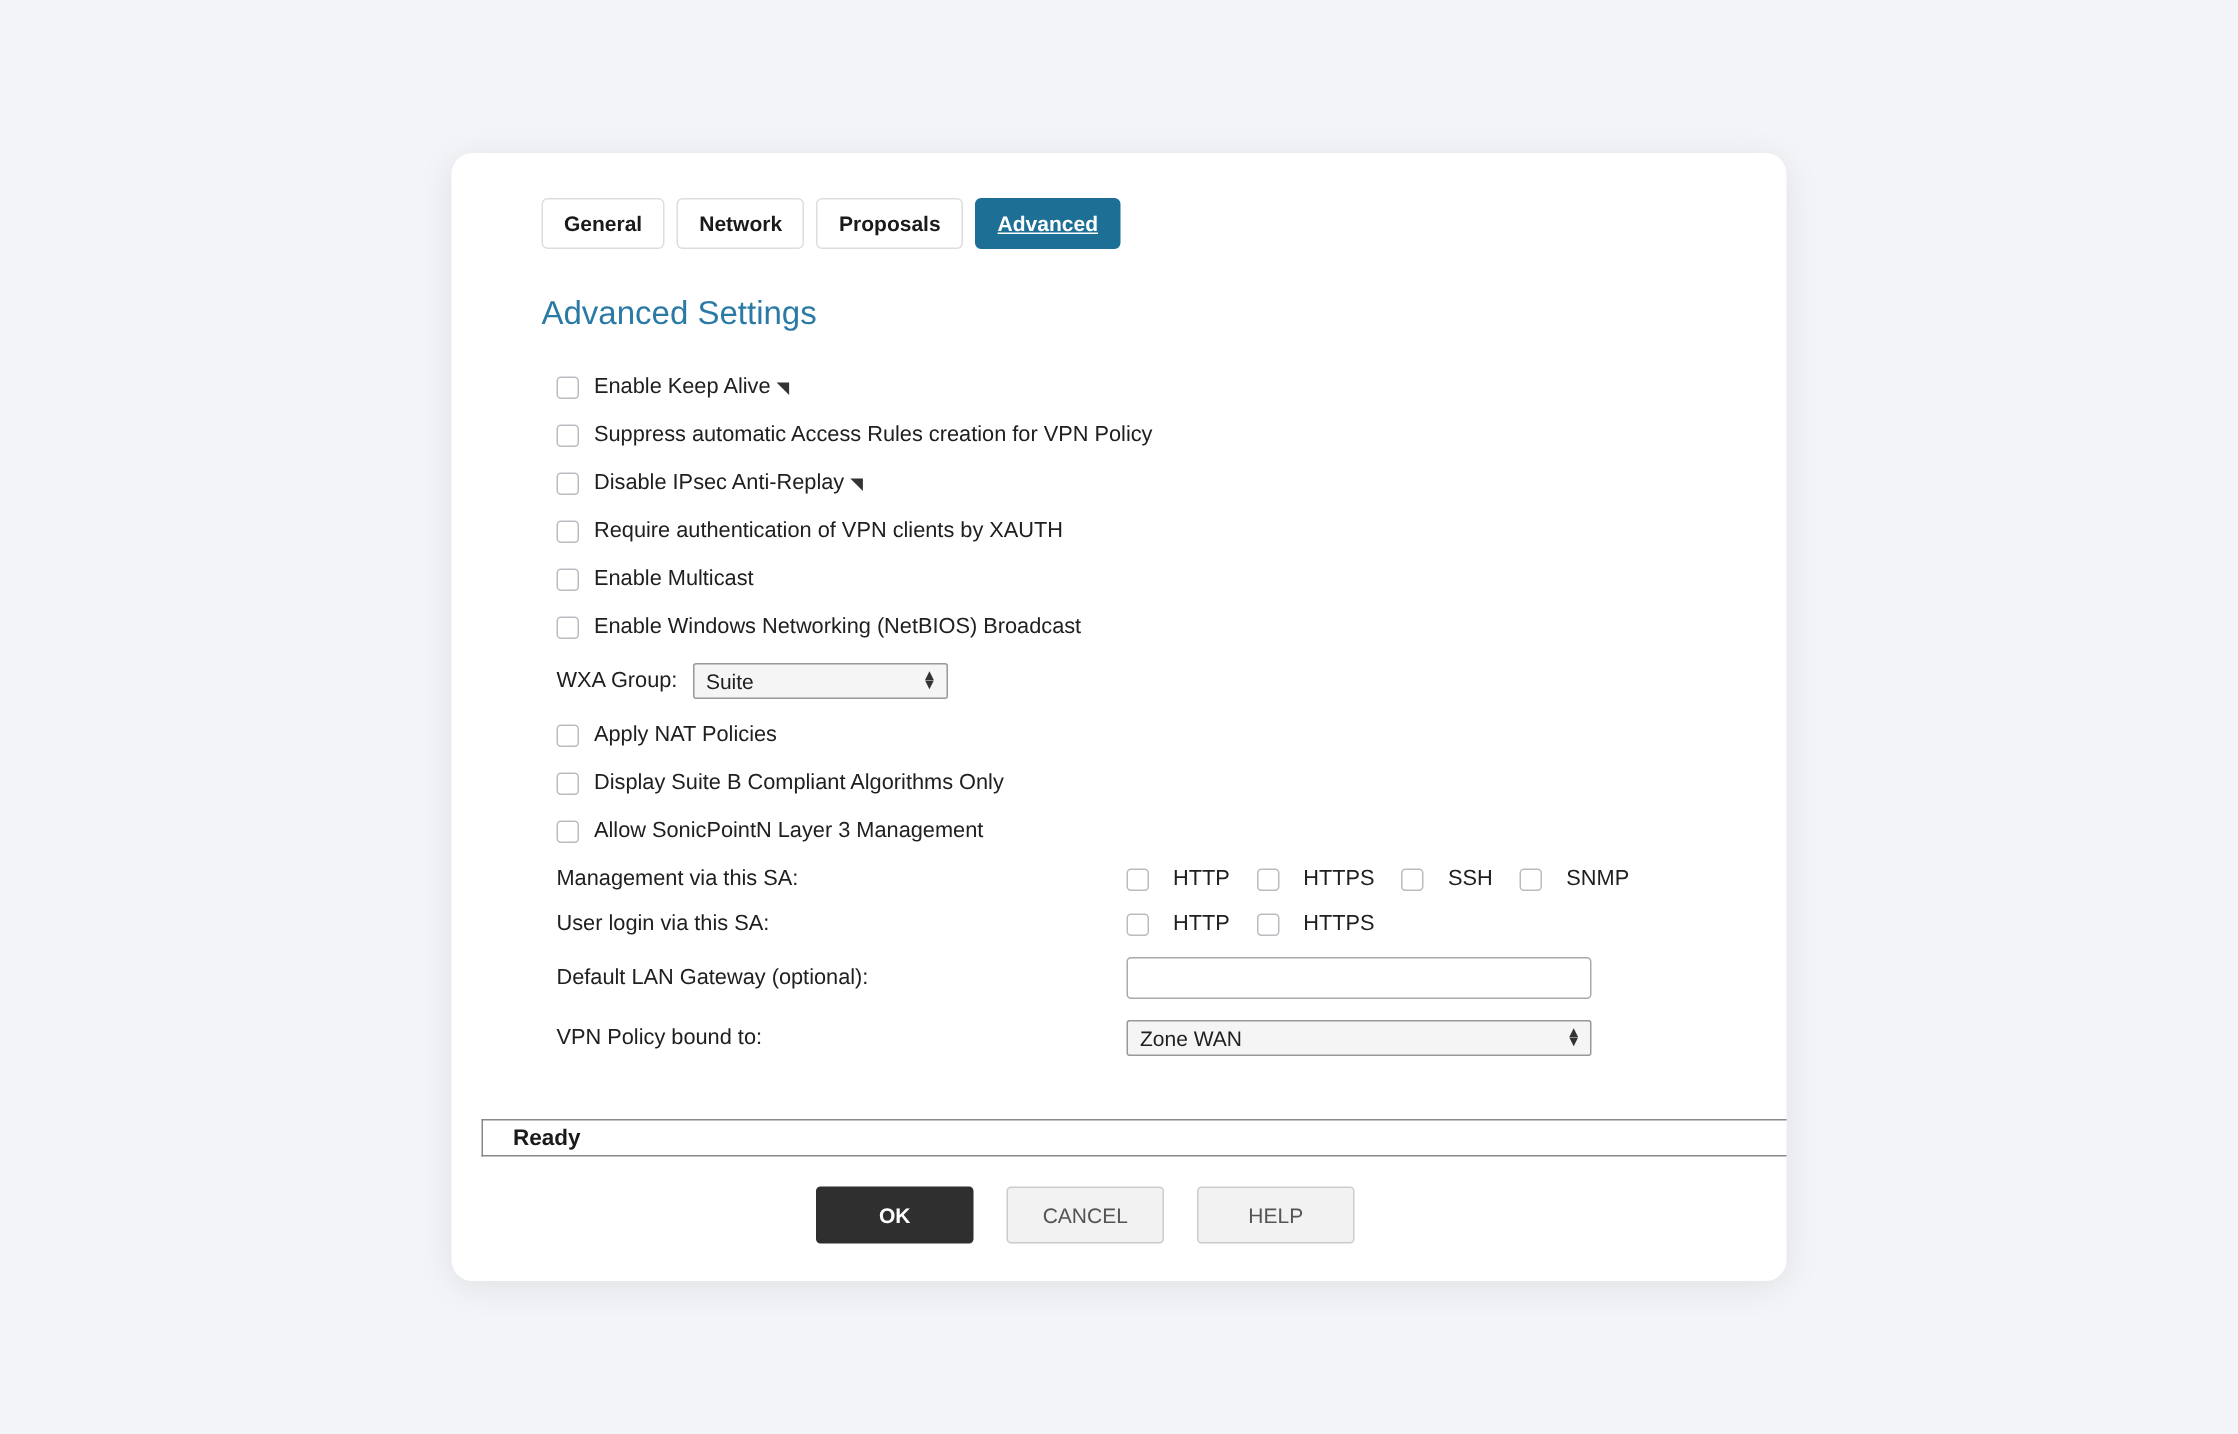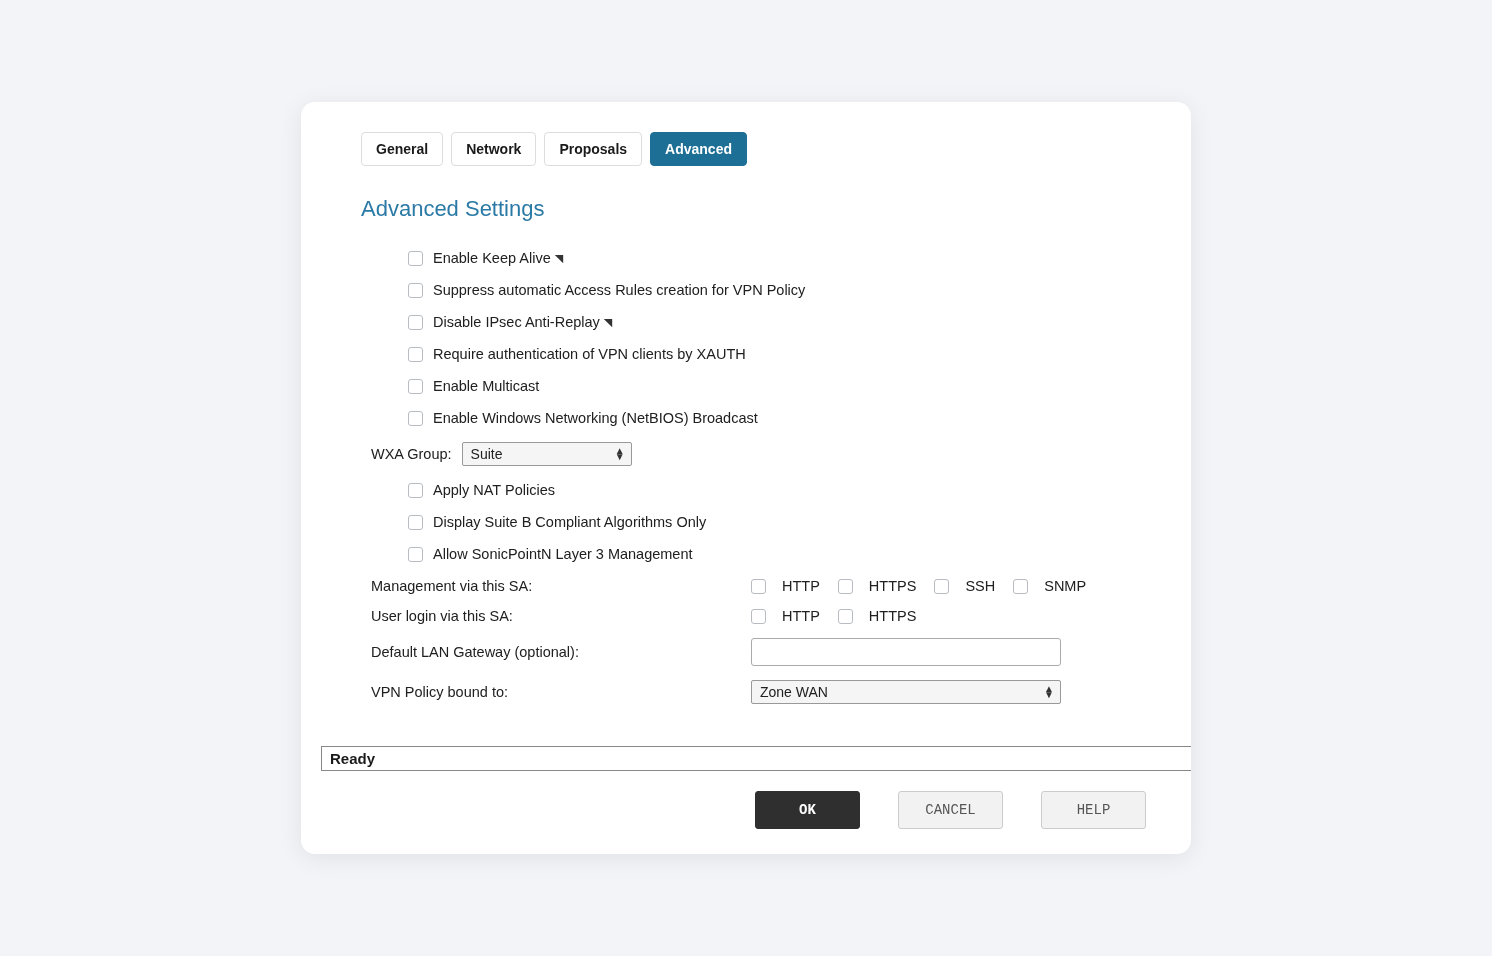--- a/index.html
+++ b/index.html
@@ -52,37 +52,37 @@
       font-size: 14px;
       font-weight: bold;
       color: #1a1a1a;
       cursor: pointer;
       background: #fff;
     }
     .tab.active {
       background: #1d6f96;
       color: #fff;
       border-color: #1d6f96;
+      text-decoration: underline;
     }
     .section-title {
       color: #2b7aa6;
       font-size: 22px;
       font-weight: 500;
       margin-bottom: 28px;
     }
     .form-area {
       padding-left: 10px;
     }
     .checkbox-row {
       display: flex;
       align-items: center;
       margin-bottom: 16px;
       font-size: 14.5px;
       color: #202020;
-      margin-left: 37px;
     }
     .chk {
       width: 15px;
       height: 15px;
       border: 1.5px solid #b8bcc0;
       border-radius: 3px;
       margin-right: 10px;
       flex-shrink: 0;
       cursor: pointer;
       background: #fff;
@@ -145,31 +145,30 @@
       width: 310px;
       background: #fff;
     }
     .select-wide {
       min-width: 310px;
     }
     .status-bar {
       border: 1px solid #888;
       border-right: none;
       margin: 28px 0 0 20px;
-      padding: 3px 8px;
+      padding: 3px 20px;
       font-size: 15px;
       font-weight: bold;
       color: #1a1a1a;
     }
     .button-row {
       display: flex;
-      justify-content: flex-end;
-      gap: 38px;
+      justify-content: center;
+      gap: 22px;
       padding: 20px 45px 0 0;
-      font-family: Liberation Mono, monospace;
     }
     .btn {
       padding: 10px 0;
       width: 105px;
       text-align: center;
       font-size: 14px;
       font-weight: 500;
       border-radius: 3px;
       cursor: pointer;
       border: 1px solid #ccc;

